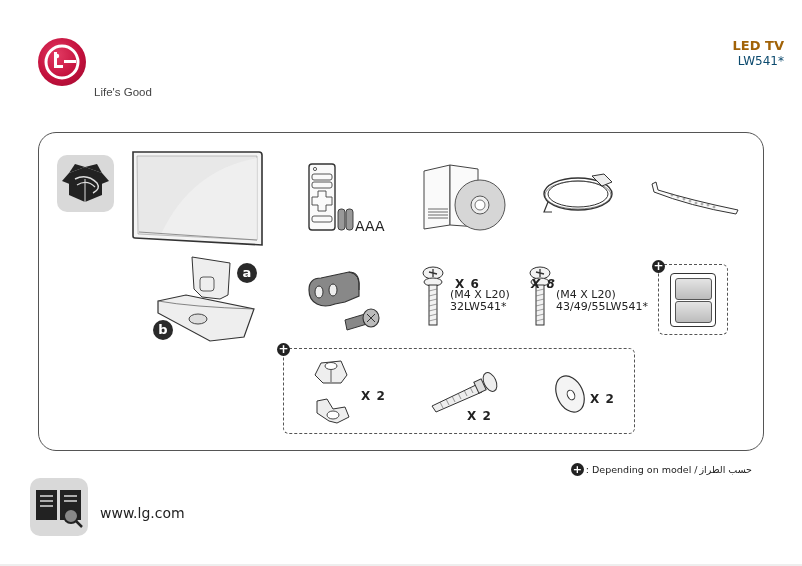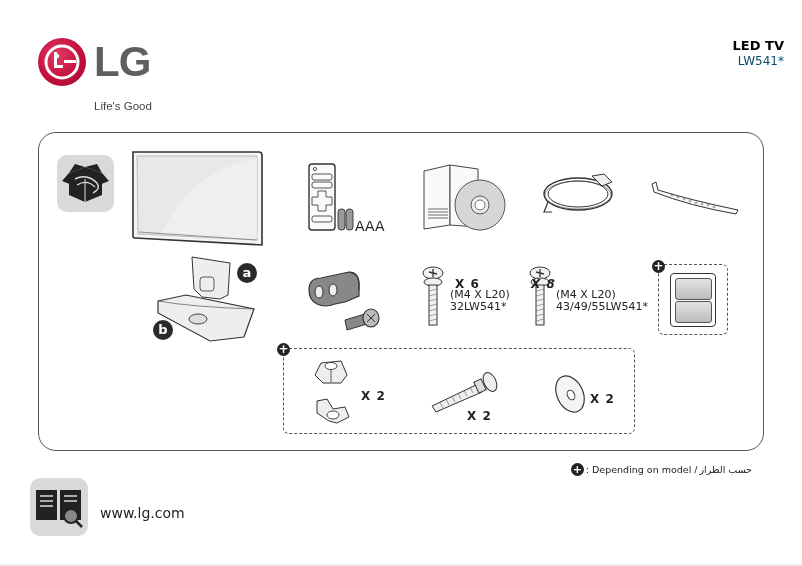--- a/index.html
+++ b/index.html
@@ -2,23 +2,23 @@
 <html><head>
 <meta charset="utf-8">
 <style>
   html,body{margin:0;padding:0;background:#fff;}
   body{width:802px;height:566px;position:relative;overflow:hidden;font-family:"DejaVu Sans","Liberation Sans",sans-serif;color:#222;}
   .abs{position:absolute;}
   
   .logo{left:38px;top:38px;width:130px;height:64px;}
   .lg-circle{left:0;top:0;width:48px;height:48px;border-radius:50%;background:radial-gradient(circle at 40% 35%,#e23a62 0%,#c3103c 55%,#9c0a2f 100%);}
   .lg-text{left:56px;top:2px;font-family:"Liberation Sans",sans-serif;font-weight:bold;font-size:42px;line-height:44px;color:#5d5f63;letter-spacing:-1px;}
-  .tagline{left:56px;top:62px;font-family:"Liberation Sans",sans-serif;font-size:11.5px;color:#444;}
+  .tagline{left:56px;top:48px;font-family:"Liberation Sans",sans-serif;font-size:11.5px;color:#444;}
   .product{right:18px;top:38px;text-align:right;}
-  .product .t1{font-family:"DejaVu Sans",sans-serif;font-weight:bold;font-size:13px;color:#000000;line-height:16px;padding-left:20px;}
+  .product .t1{font-family:"DejaVu Sans",sans-serif;font-weight:bold;font-size:13px;color:#a16207;line-height:16px;padding-left:20px;}
   .product .t2{font-family:"DejaVu Sans",sans-serif;font-size:12px;color:#0c4a6e;line-height:15px;}
   
   .panel{left:38px;top:132px;width:726px;height:319px;border:1px solid #555;border-radius:18px;box-sizing:border-box;}
   .box-icon{left:57px;top:155px;width:57px;height:57px;border-radius:10px;background:#d9d9d9;}
   .label{font-family:"DejaVu Sans",sans-serif;font-size:11px;color:#222;line-height:12px;white-space:nowrap;}
   .qty{font-family:"DejaVu Sans",sans-serif;font-weight:bold;font-size:12px;color:#222;letter-spacing:1px;margin-top:8px;}
   .dash-box{border:1.5px dashed #555;border-radius:6px;box-sizing:border-box;}
   .plus{width:13px;height:13px;border-radius:50%;background:#222;color:#fff;font-weight:bold;font-size:12px;line-height:13px;text-align:center;font-family:"DejaVu Sans",sans-serif;}
   .badge{width:20px;height:20px;border-radius:50%;background:#2a2a2a;color:#fff;font-weight:bold;font-size:13px;line-height:19px;text-align:center;font-family:"DejaVu Sans",sans-serif;}
   .footnote{right:50px;top:463px;font-size:9.5px;color:#222;display:flex;align-items:center;gap:2px;}
@@ -32,21 +32,20 @@
 <div class="abs logo">
   <div class="abs lg-circle">
     <svg width="48" height="48" viewBox="0 0 48 48">
       <circle cx="24" cy="24" r="16" fill="none" stroke="#fff" stroke-width="3"></circle>
       <rect x="16" y="14" width="3" height="16" fill="#fff"></rect>
       <rect x="16" y="27" width="9" height="3" fill="#fff"></rect>
       <circle cx="19" cy="18" r="2.2" fill="#fff"></circle>
       <rect x="26" y="22" width="12" height="3" fill="#fff"></rect>
     </svg>
   </div>
-  <div class="abs lg-text">LG</div>
   <div class="abs tagline">Life's Good</div>
 </div>
 
 <div class="abs product">
   <div class="t1">LED TV</div>
   <div class="t2">LW541*</div>
 </div>
 
 <div class="abs panel"></div>
 

